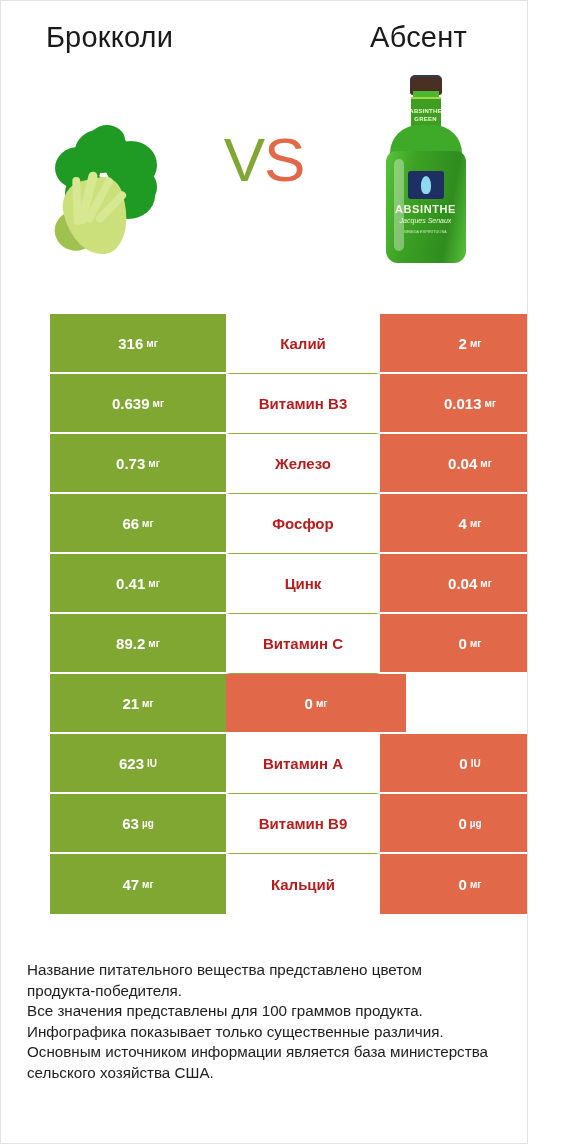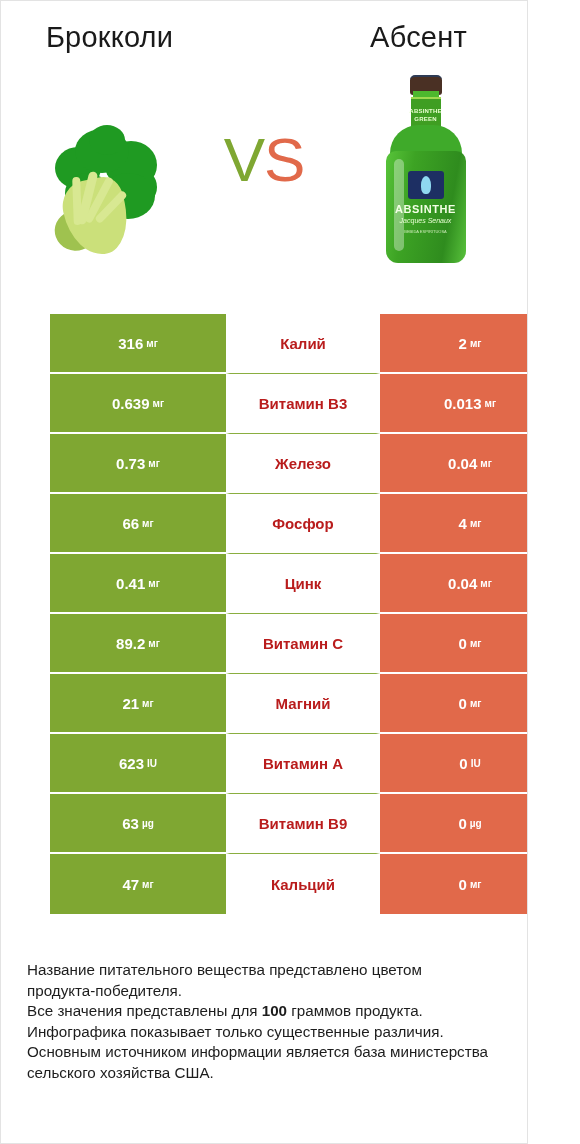--- a/index.html
+++ b/index.html
@@ -267,21 +267,21 @@
   .unit { font-size: 10px; font-weight: bold; margin-left: 3px; }
 
   
   .footer {
     margin: 46px 26px 0 26px;
     color: #1d1d1d;
     font-size: 15.2px;
     line-height: 20.5px;
   }
   .footer p { margin: 0; }
-  .footer b { font-weight: bold; }
+  .footer b { font-weight: normal; }
 </style>
 </head>
 <body>
 
 <div class="page">
 
   <div class="header">
 
     <div class="title-row">
       <div class="title left">Брокколи</div>
@@ -411,23 +411,20 @@
         <div class="cell right">
           <span>0</span>
           <span class="unit">мг</span>
         </div>
       </div>
       <div class="row">
         <div class="cell left">
           <span>21</span>
           <span class="unit">мг</span>
         </div>
-        <div class="cell mid">
-          <span>Магний</span>
-        </div>
         <div class="cell right">
           <span>0</span>
           <span class="unit">мг</span>
         </div>
       </div>
       <div class="row">
         <div class="cell left">
           <span>623</span>
           <span class="unit">IU</span>
         </div>

